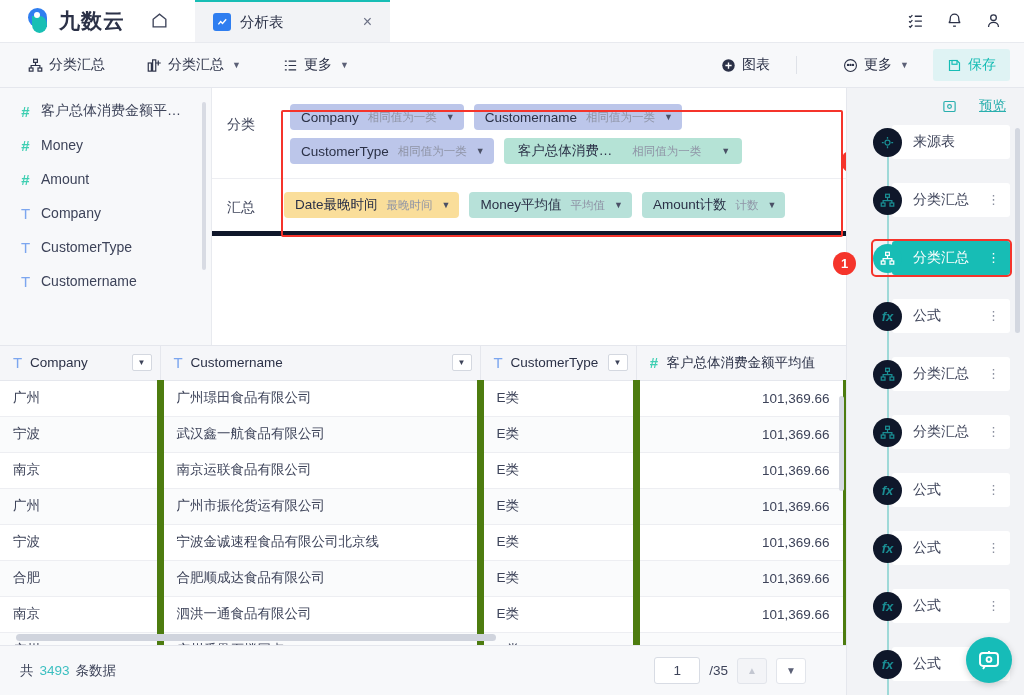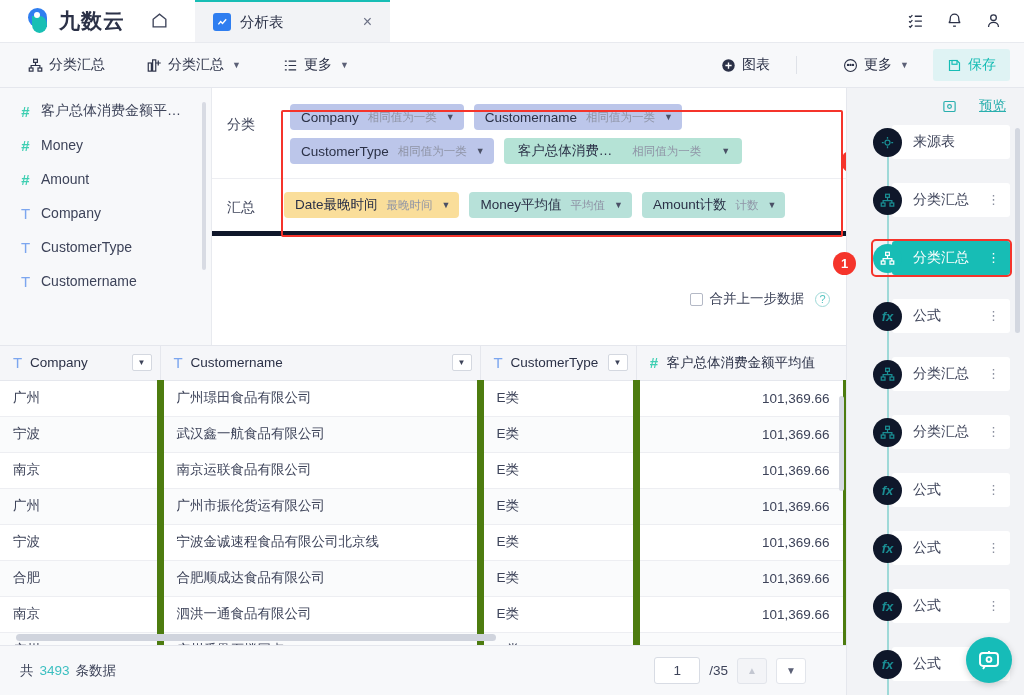--- a/index.html
+++ b/index.html
@@ -457,25 +457,20 @@
           <span class="sub">计数</span>
           <span class="pcaret">▼</span>
         </div>
       </div>
     </div>
   </div>
 
   <div class="redbox"></div>
   <div class="badge b2">2</div>
 
-  <div class="merge-row">
-    <span class="cbox"></span>
-    <span>合并上一步数据</span>
-    <span class="qmark">?</span>
-  </div>
 
   <div class="tablewrap">
     <table class="grid">
       <colgroup>
           <col style="width:160px">
           <col style="width:320px">
           <col style="width:156px">
           <col style="width:210px">
         </colgroup>
       <thead>

